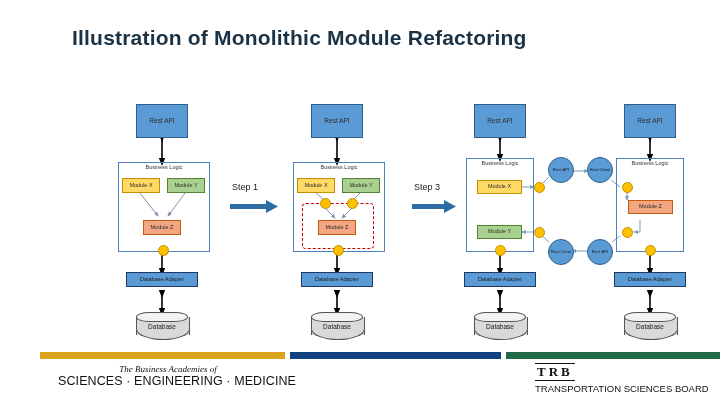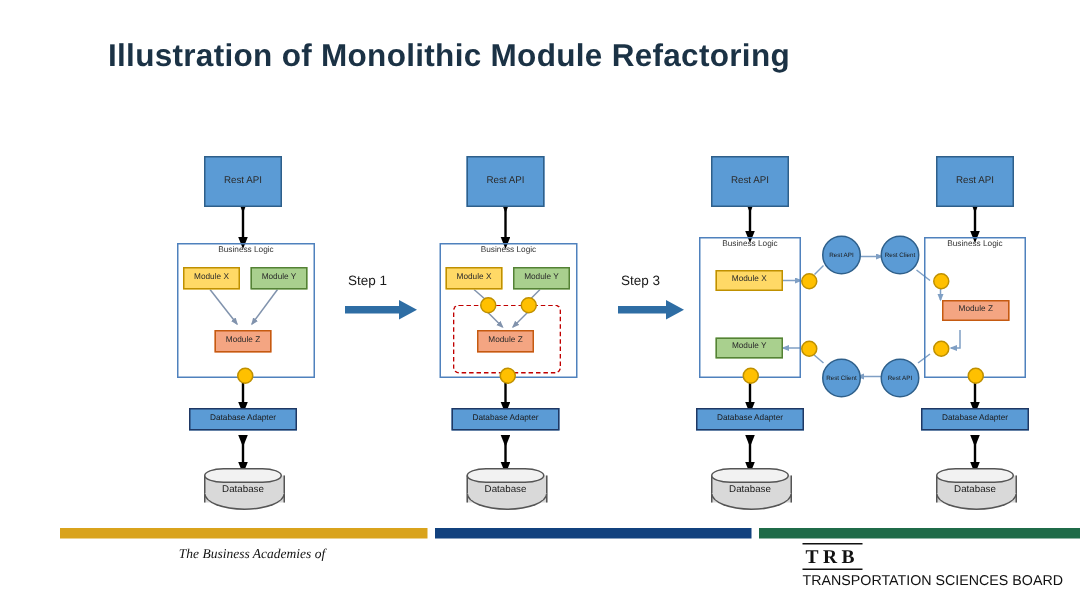--- a/index.html
+++ b/index.html
@@ -285,20 +285,21 @@
       <div class="lbl">Database</div>
     </div>
   </div>
 
   <div class="bar" id="bar-gold"></div>
   <div class="bar" id="bar-navy"></div>
   <div class="bar" id="bar-green"></div>
 
   <div id="nas-logo">
     <div id="nas-top">The Business Academies of</div>
+    <div id="nas-bot">SCIENCES · ENGINEERING · MEDICINE</div>
   </div>
 
   <div id="trb-logo">
     <span id="trb-mark">TRB</span>
     <div id="trb-name">TRANSPORTATION SCIENCES BOARD</div>
   </div>
 
 </div>
 
 </body></html>

